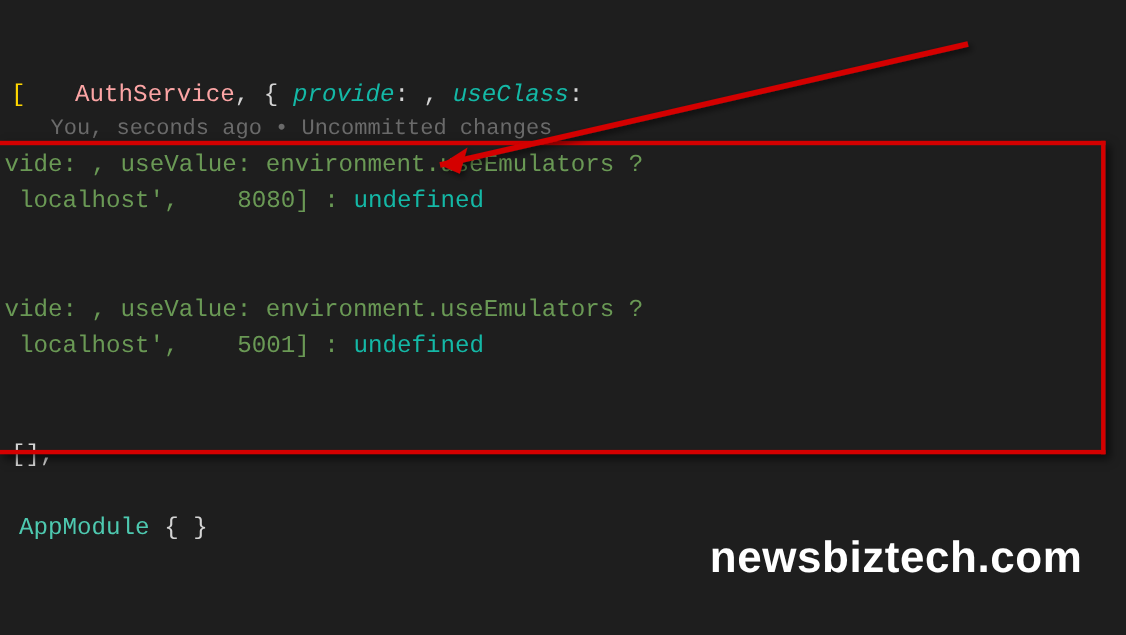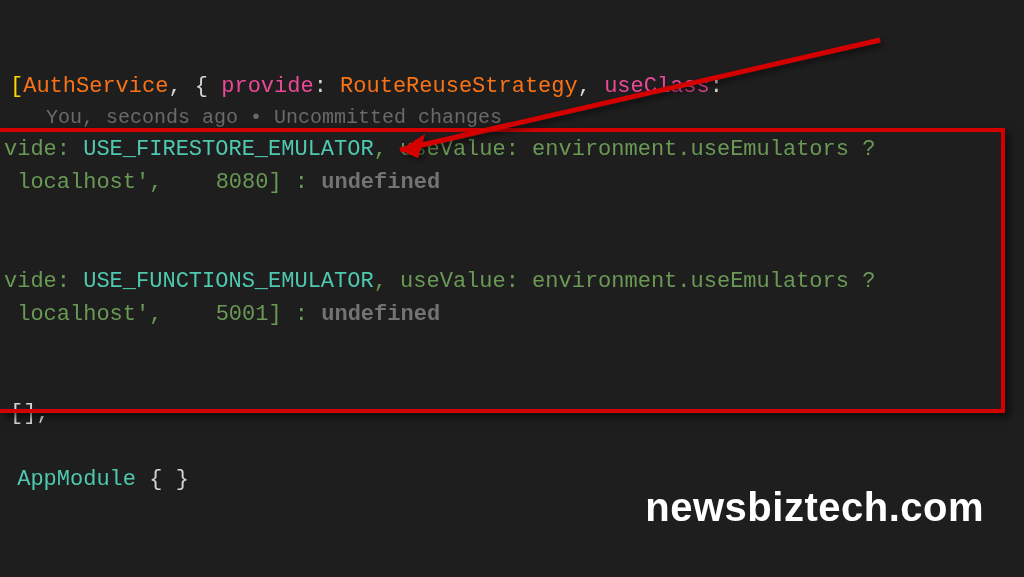--- a/index.html
+++ b/index.html
@@ -26,26 +26,26 @@
     align-items: center;
   }
   .codelens {
     color: #6a6a6a;
     font-size: 20px;
     padding-left: 46px;
     height: 30px;
     display: flex;
     align-items: center;
   }
-  .t-type { color: #f97316; }
+  .t-type { color: #fca5a5; margin-left: 45px; }
   .t-punc { color: #d4d4d4; }
-  .t-key { color: #ec4899; }
+  .t-key { color: #14b8a6; font-style: italic; }
   .t-const { color: #4ec9b0; }
   .t-num { color: #6A9955; margin-left: 40px; }
-  .t-undef { color: #737373; font-weight: bold; }
+  .t-undef { color: #14b8a6; }
   .t-val { color: #6A9955; }
   .t-class { color: #4ec9b0; }
   .t-mod { color: #4ec9b0; }
   .bracket-open { color: #ffd700; }
   .overlay-box {
     position: absolute;
     border: 4px solid #d40000;
     box-shadow: 4px 4px 8px rgba(0,0,0,0.6);
     pointer-events: none;
     top: 128px;
@@ -76,49 +76,46 @@
 <body>
 
 <div class="editor">
 
   <div class="line" style="padding-left:10px;">
     <span class="bracket-open">[</span>
     <span class="t-type">AuthService</span>
     <span class="t-punc">, { </span>
     <span class="t-key">provide</span>
     <span class="t-punc">: </span>
-    <span class="t-type">RouteReuseStrategy</span>
     <span class="t-punc">, </span>
     <span class="t-key">useClass</span>
     <span class="t-punc">: </span>
   </div>
 
   <div class="codelens">
     <span>You, seconds ago • Uncommitted changes</span>
   </div>
 
   <div class="line">
     <span class="t-val">vide: </span>
-    <span class="t-const">USE_FIRESTORE_EMULATOR</span>
     <span class="t-val">, useValue: environment.useEmulators ?</span>
   </div>
 
   <div class="line">
     <span class="t-val"> localhost', </span>
     <span class="t-num">8080</span>
     <span class="t-val">] : </span>
     <span class="t-undef">undefined</span>
   </div>
 
   <div class="line"></div>
   <div class="line"></div>
 
   <div class="line">
     <span class="t-val">vide: </span>
-    <span class="t-const">USE_FUNCTIONS_EMULATOR</span>
     <span class="t-val">, useValue: environment.useEmulators ?</span>
   </div>
 
   <div class="line">
     <span class="t-val"> localhost', </span>
     <span class="t-num">5001</span>
     <span class="t-val">] : </span>
     <span class="t-undef">undefined</span>
   </div>
 

